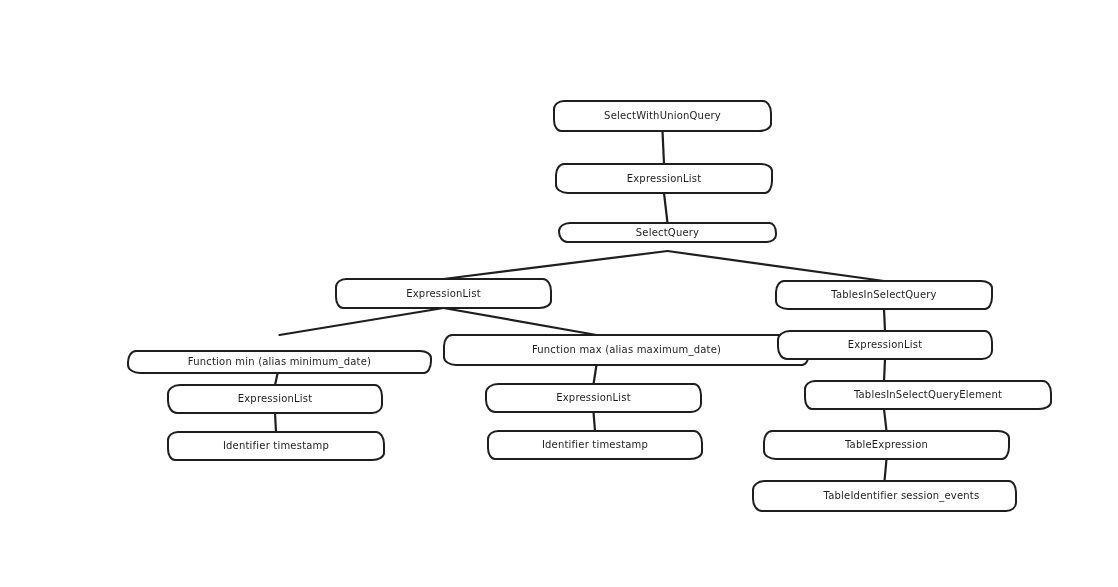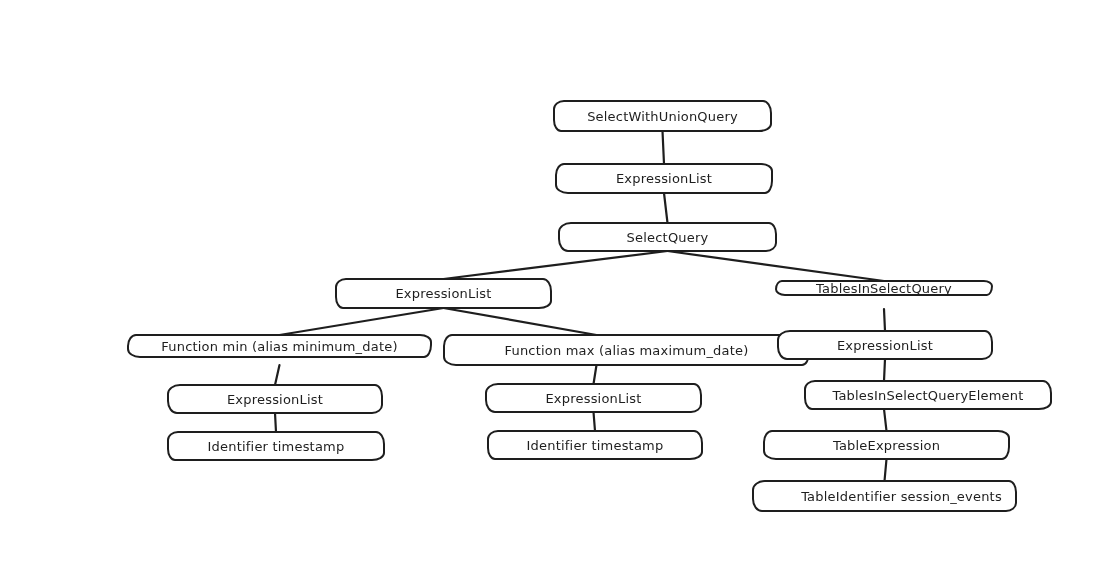--- a/index.html
+++ b/index.html
@@ -41,21 +41,21 @@
     display: flex;
     align-items: center;
     justify-content: center;
     cursor: default;
   }
   
   .node.r0 { border-radius: 11px 9px 13px 8px / 9px 13px 8px 12px; }
   .node.r1 { border-radius: 9px 12px 8px 13px / 12px 8px 13px 9px; }
   .node.r2 { border-radius: 13px 8px 11px 10px / 10px 12px 9px 13px; }
   .node-label {
-    font-size: 13px;
+    font-size: 10px;
     line-height: 1;
     color: #1e1e1e;
     white-space: nowrap;
     letter-spacing: 0.2px;
   }
 </style>
 </head>
 <body>
 
 <div class="canvas">
@@ -75,45 +75,45 @@
       <line x1="884" y1="409" x2="886.5" y2="431"></line>
       <line x1="886.5" y1="459" x2="884.5" y2="481"></line>
     </svg>
   <div id="nodes-layer">
       <div class="node r0" style="left: 553px; top: 100px; width: 219px; height: 32px;">
         <span class="node-label">SelectWithUnionQuery</span>
       </div>
       <div class="node r1" style="left: 555px; top: 163px; width: 218px; height: 31px;">
         <span class="node-label">ExpressionList</span>
       </div>
-      <div class="node r2" style="left: 558px; top: 222px; width: 219px; height: 30px;">
+      <div class="node r2" style="left: 558px; top: 222px; width: 219px; height: 21px;">
         <span class="node-label">SelectQuery</span>
       </div>
       <div class="node r0" style="left: 335px; top: 278px; width: 217px; height: 31px;">
         <span class="node-label">ExpressionList</span>
       </div>
-      <div class="node r1" style="left: 127px; top: 334px; width: 305px; height: 24px;">
+      <div class="node r1" style="left: 127px; top: 350px; width: 305px; height: 24px;">
         <span class="node-label">Function min (alias minimum_date)</span>
       </div>
       <div class="node r2" style="left: 167px; top: 384px; width: 216px; height: 30px;">
         <span class="node-label">ExpressionList</span>
       </div>
       <div class="node r0" style="left: 167px; top: 431px; width: 218px; height: 30px;">
         <span class="node-label">Identifier timestamp</span>
       </div>
       <div class="node r1" style="left: 443px; top: 334px; width: 367px; height: 32px;">
         <span class="node-label">Function max (alias maximum_date)</span>
       </div>
       <div class="node r2" style="left: 485px; top: 383px; width: 217px; height: 30px;">
         <span class="node-label">ExpressionList</span>
       </div>
       <div class="node r0" style="left: 487px; top: 430px; width: 216px; height: 30px;">
         <span class="node-label">Identifier timestamp</span>
       </div>
-      <div class="node r1" style="left: 775px; top: 280px; width: 218px; height: 16px;">
+      <div class="node r1" style="left: 775px; top: 280px; width: 218px; height: 30px;">
         <span class="node-label">TablesInSelectQuery</span>
       </div>
       <div class="node r2" style="left: 777px; top: 330px; width: 216px; height: 30px;">
         <span class="node-label">ExpressionList</span>
       </div>
       <div class="node r0" style="left: 804px; top: 380px; width: 248px; height: 30px;">
         <span class="node-label">TablesInSelectQueryElement</span>
       </div>
       <div class="node r1" style="left: 763px; top: 430px; width: 247px; height: 30px;">
         <span class="node-label">TableExpression</span>

